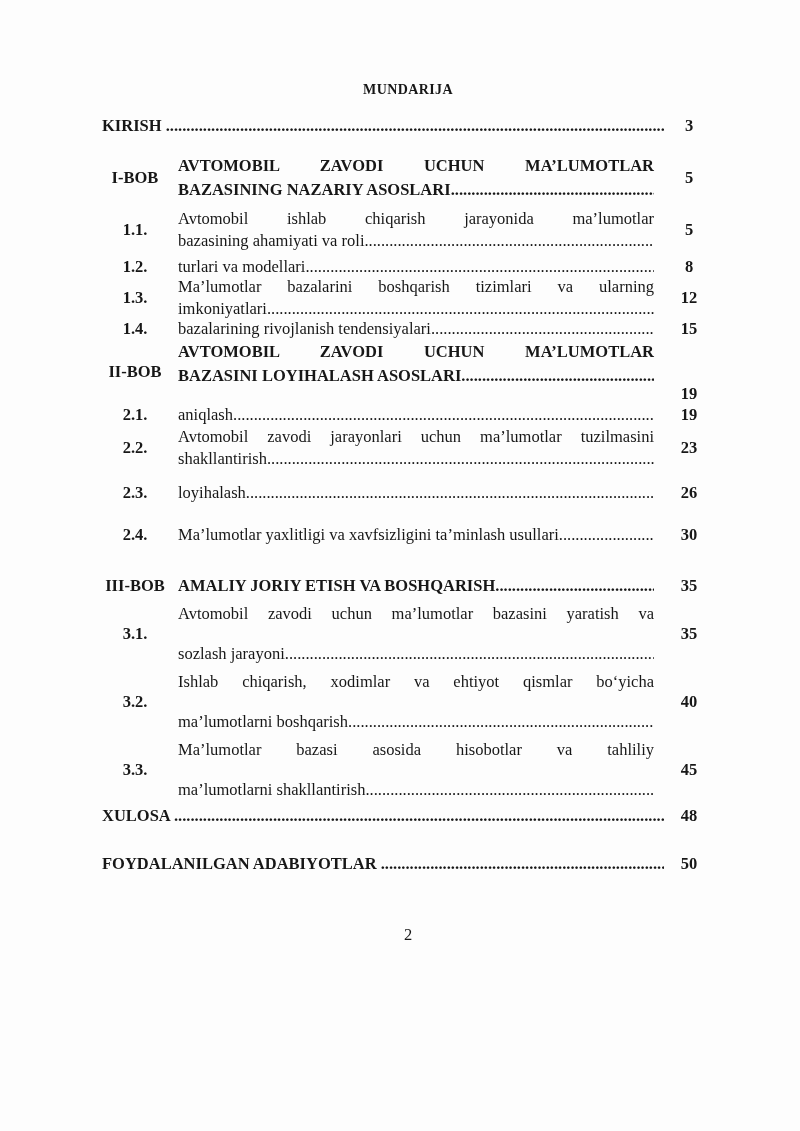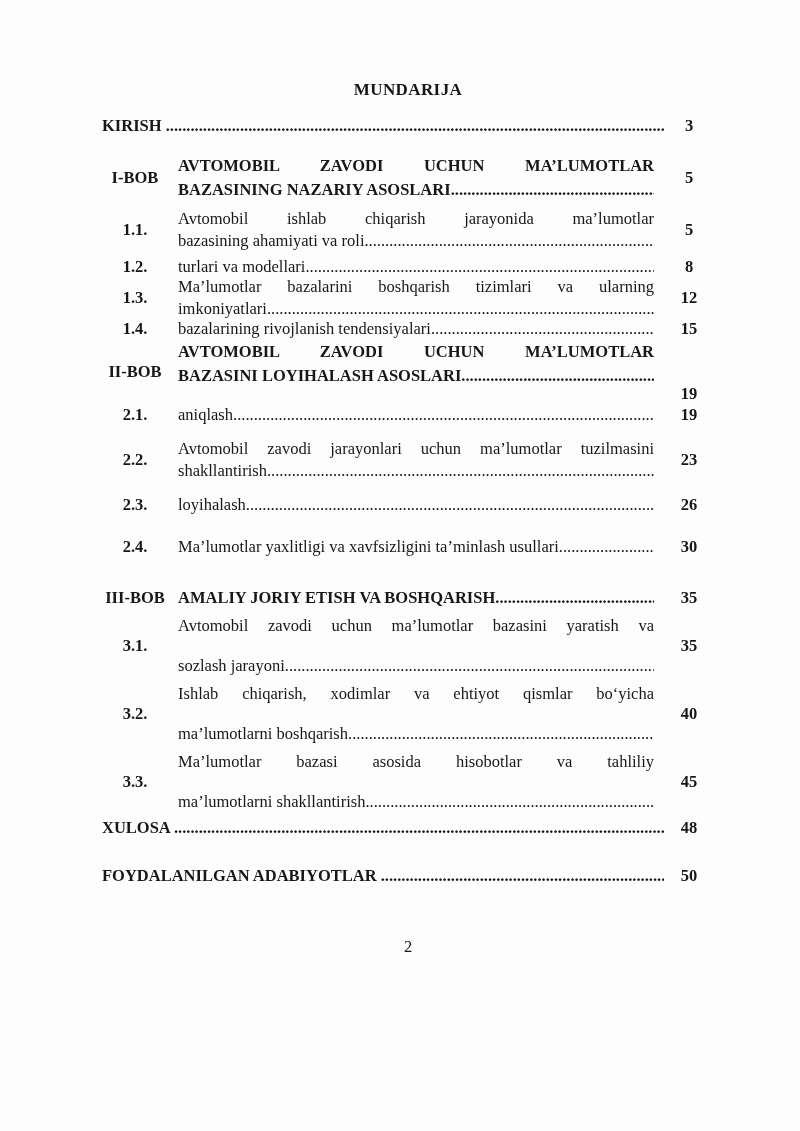--- a/index.html
+++ b/index.html
@@ -10,21 +10,21 @@
     font-family:"Liberation Serif", serif;
     font-size:16.5px;
     box-sizing:border-box;
     padding:78px 86px 0 102px;
     overflow:hidden;
     position:relative;
   }
   .doc-title {
     text-align:center;
     font-weight:bold;
-    font-size:17px;
+    font-size:14px;
     line-height:24px;
     letter-spacing:0.4px;
     margin:0 0 14px 0;
   }
   .row {display:flex; align-items:center;}
   .num {
     width:66px; flex:none;
     text-align:center;
     font-weight:bold;
   }
@@ -109,21 +109,21 @@
 
   <div class="row chap" style="margin-bottom:0">
     <div class="num">II-BOB</div>
     <div class="titlecol pad-b">
       <div class="line j">AVTOMOBIL ZAVODI UCHUN MA’LUMOTLAR</div>
       <div class="line leader-line"><span>BAZASINI LOYIHALASH ASOSLARI</span><span class="leader">................................................................................................................................................................</span></div>
     </div>
     <div class="pagecol page-end">19</div>
   </div>
 
-  <div class="row sec" style="margin-bottom:12px">
+  <div class="row sec" style="">
     <div class="num">2.1.</div>
     <div class="titlecol">
       <div class="line leader-line"><span>aniqlash</span><span class="leader">................................................................................................................................................................</span></div>
     </div>
     <div class="pagecol">19</div>
   </div>
 
   <div class="row sec" style="margin-bottom:12px">
     <div class="num">2.2.</div>
     <div class="titlecol">

